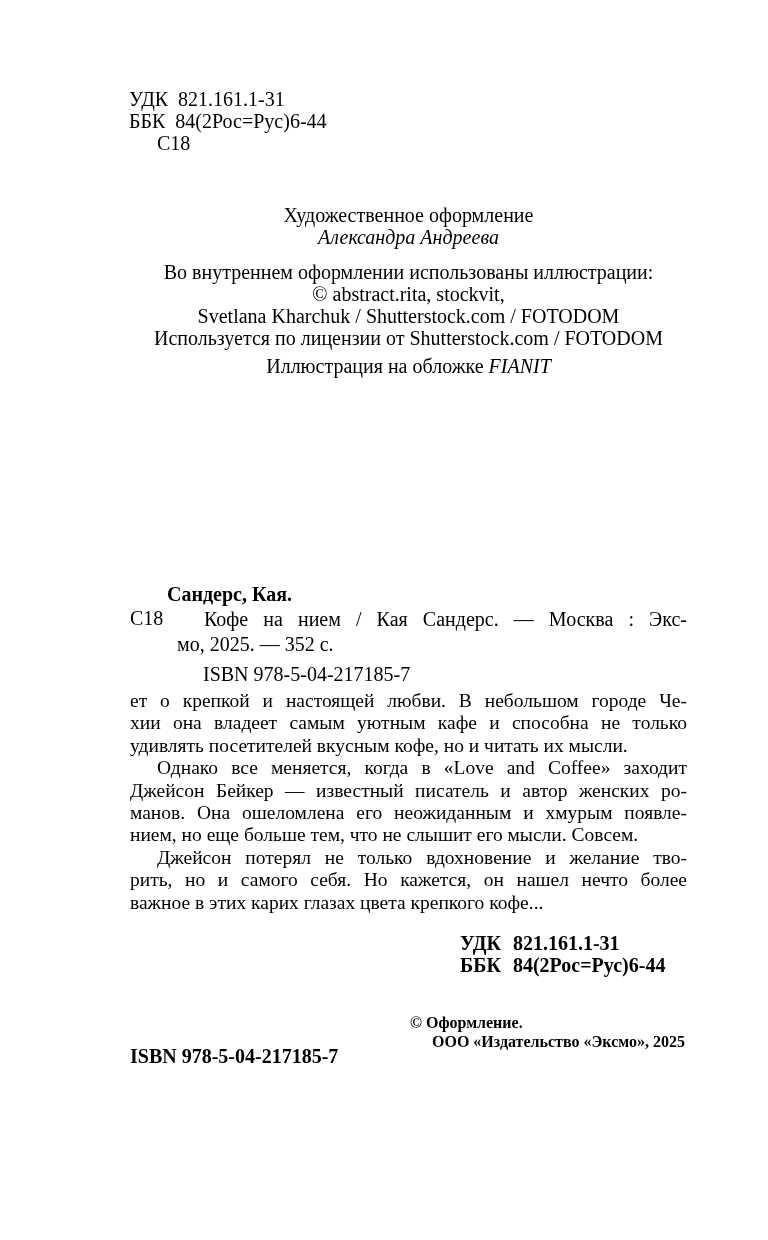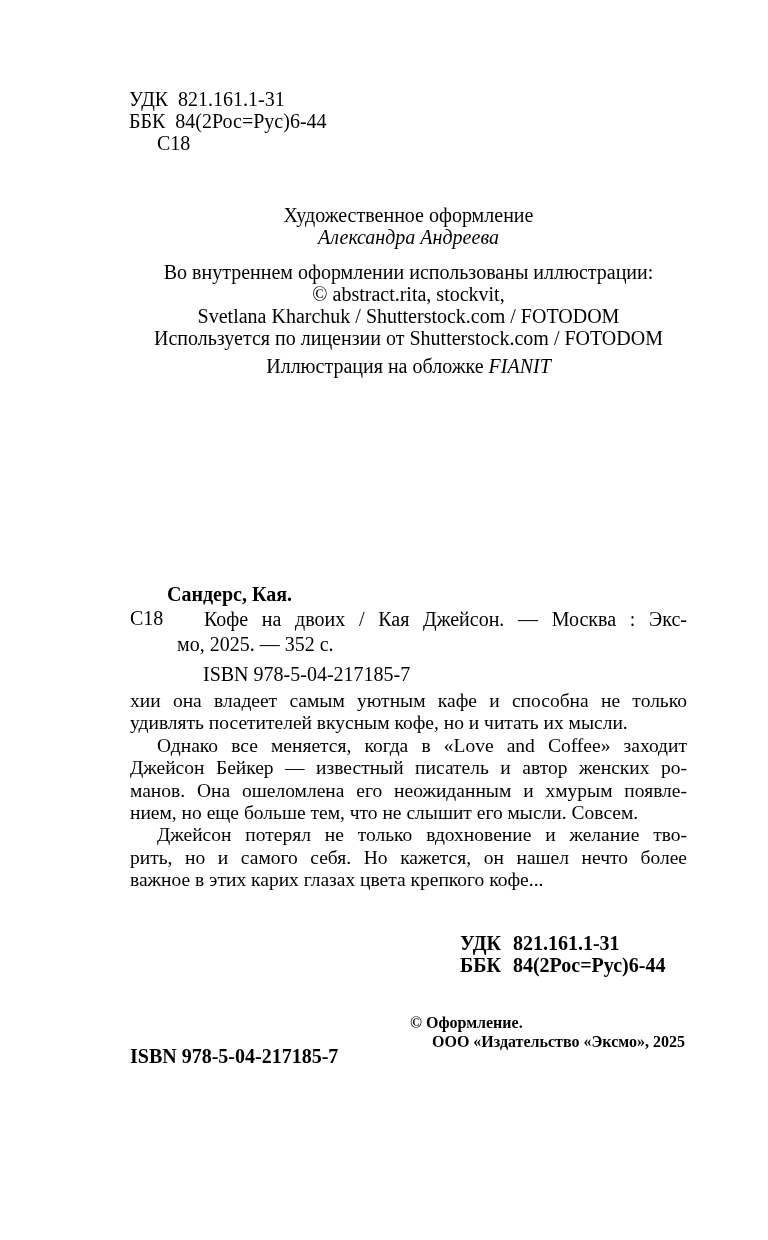--- a/index.html
+++ b/index.html
@@ -65,27 +65,28 @@
     <div class="gap-b"></div>
     <div class="tline">
       <span>Иллюстрация на обложке </span><span class="italic">FIANIT</span>
     </div>
   </div>
 
 
   <div id="catalog-author" class="abs bold">Сандерс, Кая.</div>
   <div id="catalog-code" class="abs">С18</div>
   <div id="catalog-entry" class="abs justify">
-      <div class="tline first">Кофе на двоих / Кая Джейсон. — Москва : Экс-</div>
+      <div class="tline first">Кофе на нием / Кая Сандерс. — Москва : Экс-</div>
       <div class="tline last">мо, 2025. — 352 с.</div>
     </div>
   <div id="isbn-top" class="abs">ISBN 978-5-04-217185-7</div>
 
   <div id="annotation" class="abs justify">
       <div class="para">
+        <div class="tline">ет о крепкой и настоящей любви. В небольшом городе Че-</div>
         <div class="tline">хии она владеет самым уютным кафе и способна не только</div>
         <div class="tline last">удивлять посетителей вкусным кофе, но и читать их мысли.</div>
       </div>
       <div class="para">
         <div class="tline first">Однако все меняется, когда в «Love and Coffee» заходит</div>
         <div class="tline">Джейсон Бейкер — известный писатель и автор женских ро-</div>
         <div class="tline">манов. Она ошеломлена его неожиданным и хмурым появле-</div>
         <div class="tline last">нием, но еще больше тем, что не слышит его мысли. Совсем.</div>
       </div>
       <div class="para">

